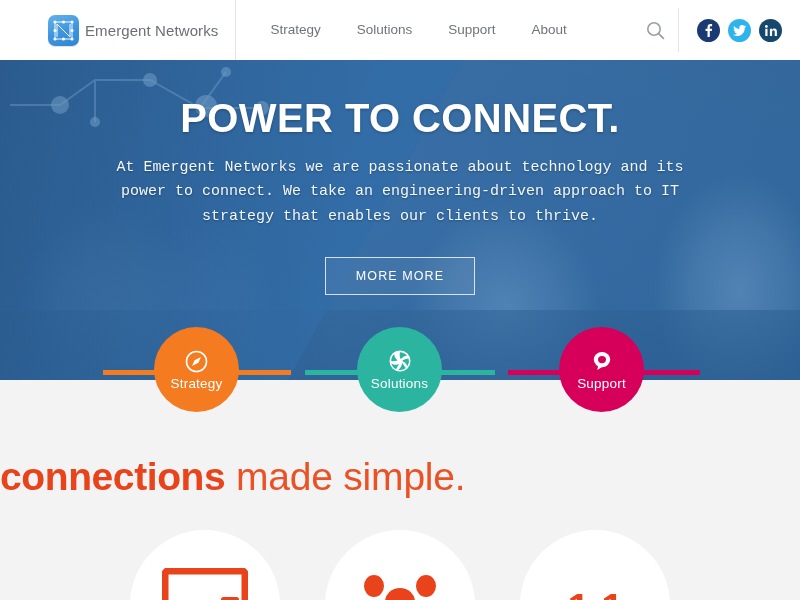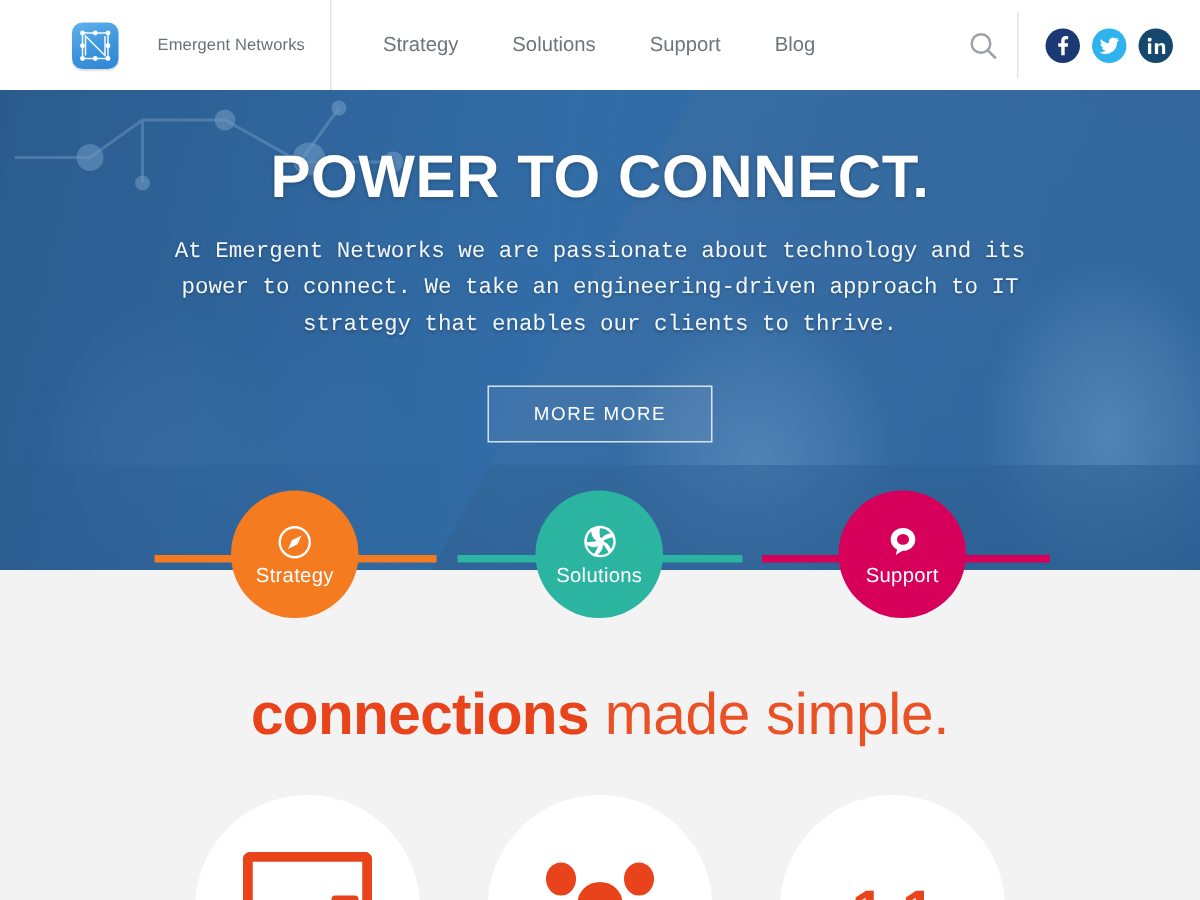--- a/index.html
+++ b/index.html
@@ -58,22 +58,22 @@
     height: 31px;
     border-radius: 7px;
     background: linear-gradient(160deg, #63b1ea 0%, #3d94dd 55%, #2f86d4 100%);
     position: relative;
     flex: none;
     box-shadow: 0 1px 1px rgba(0,0,0,.12);
   }
   .logo-mark svg { position: absolute; inset: 0; }
 
   .brand-name {
-    margin-left: 26px;
-    font-size: 11px;
+    margin-left: 6px;
+    font-size: 15px;
     color: #6b7077;
     letter-spacing: .1px;
     white-space: nowrap;
   }
 
   .nav {
     display: flex;
     align-items: center;
     height: 60px;
     margin-left: 16px;
@@ -243,21 +243,20 @@
     color: #ffffff;
   }
   .badge-icon { margin-bottom: 2px; height: 26px; display: flex; align-items: center; }
   .badge-label { font-size: 13.5px; color: #ffffff; letter-spacing: .2px; }
 
   
   .tagline {
     position: absolute;
     left: 0; right: 0;
     top: 455px;
-    text-align: center;
     z-index: 10;
   }
   .tagline-strong { font-size: 39px; font-weight: bold; color: #e8431a; letter-spacing: -.4px; }
   .tagline-light  { font-size: 39px; font-weight: normal; color: #ea5124; letter-spacing: -.2px; }
 
   
   .features {
     position: absolute;
     left: 0; right: 0;
     top: 530px;
@@ -311,21 +310,21 @@
           </g>
         </svg>
       </div>
       <span class="brand-name">Emergent Networks</span>
     </div>
 
     <nav class="nav">
       <span class="nav-item">Strategy</span>
       <span class="nav-item">Solutions</span>
       <span class="nav-item">Support</span>
-      <span class="nav-item">Blog</span>
+      <span class="nav-item">About</span>
     </nav>
 
     <div class="header-right">
       <div class="search-btn">
         <svg width="19" height="19" viewBox="0 0 19 19" aria-hidden="true">
           <circle cx="8" cy="8" r="6.2" fill="none" stroke="#9aa0a7" stroke-width="1.6"></circle>
           <line x1="12.6" y1="12.6" x2="17.4" y2="17.4" stroke="#9aa0a7" stroke-width="1.8" stroke-linecap="round"></line>
         </svg>
       </div>
       <div class="socials">

